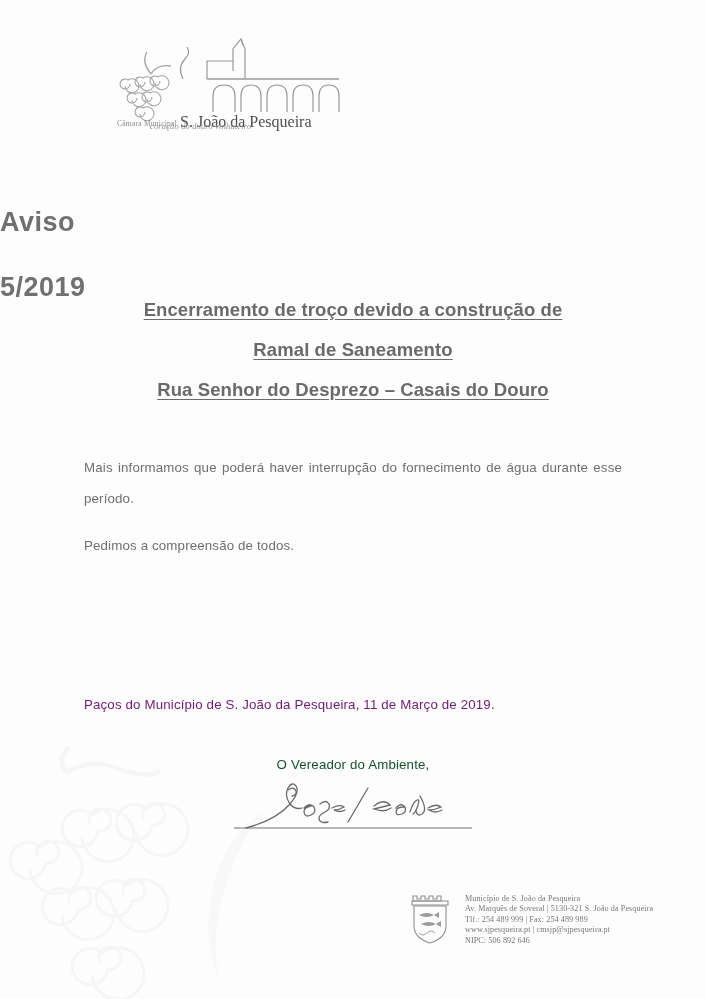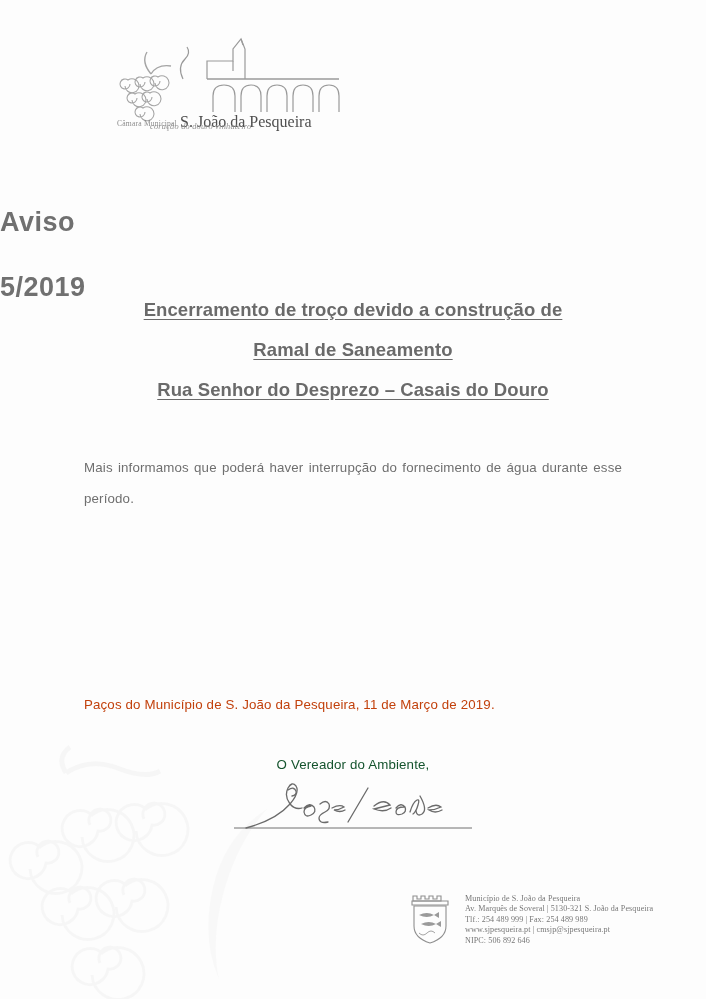--- a/index.html
+++ b/index.html
@@ -116,21 +116,21 @@
     margin: 0 0 16px 0;
     letter-spacing: 0.15px;
   }
   .para.no-justify { text-align: left; }
 
   .place-date {
     position: absolute;
     left: 84px;
     top: 697px;
     font-size: 13.3px;
-    color: #c2410c;
+    color: #701a75;
     letter-spacing: 0.15px;
   }
 
   
   .sign-block {
     position: absolute;
     left: 0;
     right: 0;
     top: 757px;
     text-align: center;
@@ -249,20 +249,21 @@
     <p class="subtitle">
       <span class="u">Ramal de Saneamento</span>
     </p>
     <p class="subtitle last">
       <span class="u">Rua Senhor do Desprezo – Casais do Douro</span>
     </p>
   </div>
 
   <div class="body-block">
     <p class="para">Mais informamos que poderá haver interrupção do fornecimento de água durante esse período.</p>
+    <p class="para no-justify">Pedimos a compreensão de todos.</p>
   </div>
 
   <div class="place-date">Paços do Município de S. João da Pesqueira, 11 de Março de 2019.</div>
 
   <div class="sign-block">
     <p class="sign-role">O Vereador do Ambiente,</p>
 
     <div class="sign-graphic">
       <svg viewBox="0 0 250 56" width="250" height="56" aria-hidden="true">
         <g fill="none" stroke="#6b6b6b" stroke-width="1.3" stroke-linecap="round">

